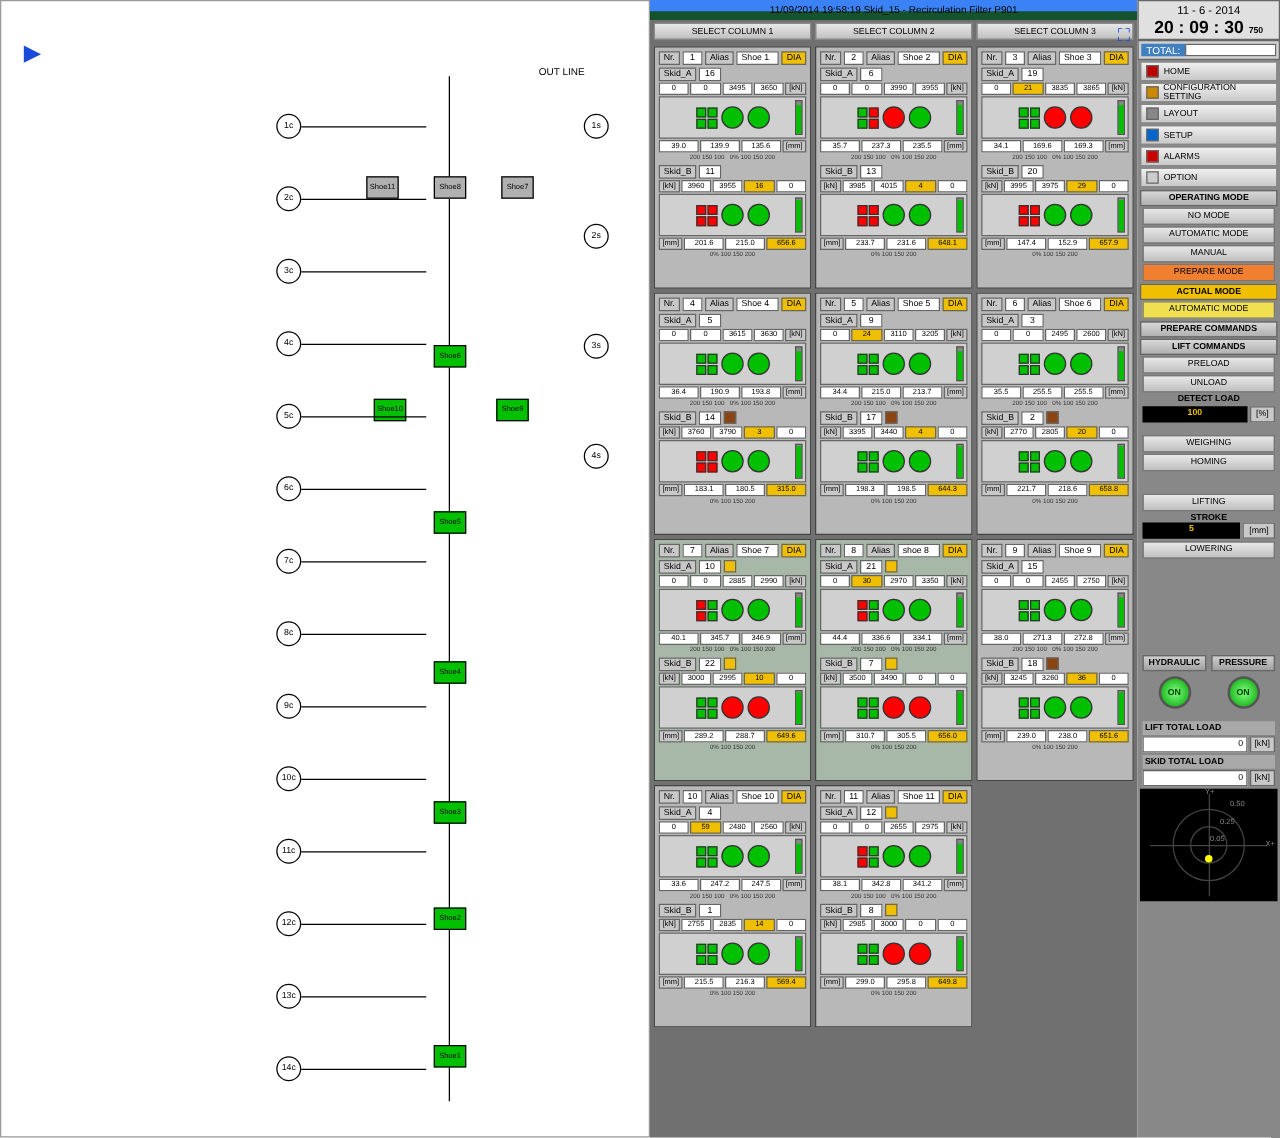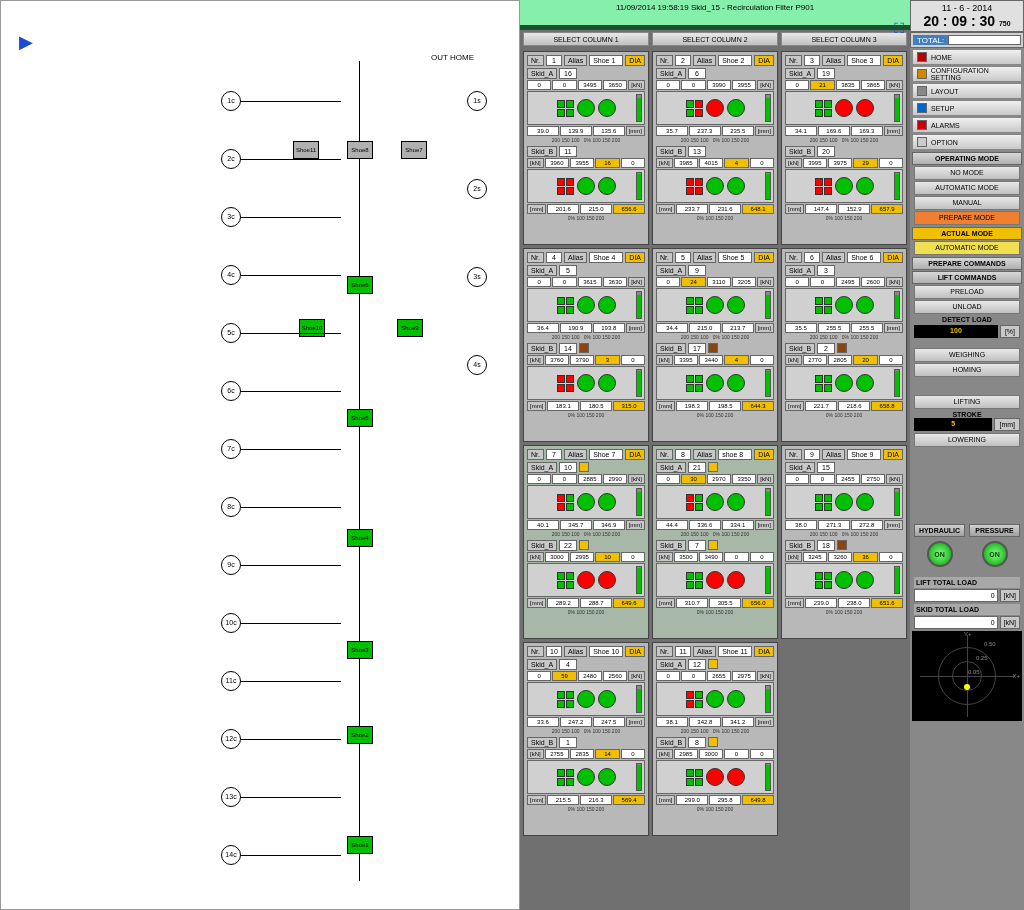--- a/index.html
+++ b/index.html
@@ -1,21 +1,21 @@
 <!DOCTYPE html>
 <html><head>
 <meta charset="utf-8">
 <style>
 *{box-sizing:border-box;margin:0;padding:0;font-family:Arial,sans-serif}
 body{width:1024px;height:910px;background:#fff;position:relative;overflow:hidden;font-size:8px}
 .diagram-panel{position:absolute;left:0;top:0;width:520px;height:910px;border:1px solid #999;background:#fff}
 .diagram-panel .arrow{position:absolute;left:18px;top:30px;color:#1a4bd8;font-size:18px}
 .outline{position:absolute;left:430px;top:52px;font-size:8px}
 .mid-panel{position:absolute;left:520px;top:0;width:390px;height:910px;background:#707070}
-.alarm-bar{height:30px;background:#86efac;color:#000;font-size:8px;text-align:center;line-height:16px;border-bottom:5px solid #14532d}
+.alarm-bar{height:16px;background:#3b82f6;color:#000;font-size:8px;text-align:center;line-height:16px;border-bottom:7px solid #14532d}
 .toolbar{height:24px;background:linear-gradient(#d8d8d8,#a8a8a8);display:flex;align-items:center;gap:8px;padding:0 10px;border-bottom:1px solid #555}
 .t-btn{background:linear-gradient(#f0f0f0,#c8c8c8);border:1px solid #888;font-size:8px;padding:3px 10px;cursor:pointer}
 .spacer{flex:1}
 .expand{position:absolute;right:6px;top:20px;color:#1a4bd8;font-size:14px;cursor:pointer}
 .col-hdr{height:18px;display:flex;gap:3px;padding:2px 3px}
 .col-hdr .ch{flex:1;background:linear-gradient(#e8e8e8,#c0c0c0);border:1px solid #888;font-size:7px;text-align:center;line-height:14px;cursor:pointer}
 .grid{padding:3px;display:grid;grid-template-columns:repeat(3,1fr);gap:3px}
 .card{background:#b8b8b8;border:1px solid #444;padding:3px;height:194px;position:relative}
 .card.sel{background:#a8b8a8}
 .card-hdr{display:flex;gap:2px;font-size:7px;margin-bottom:2px}
@@ -82,21 +82,21 @@
 .dg-line{position:absolute;background:#000}
 .dg-circ{position:absolute;width:20px;height:20px;border:1px solid #000;border-radius:50%;font-size:7px;text-align:center;line-height:18px}
 .dg-shoe{position:absolute;width:26px;height:18px;border:1px solid #000;font-size:6px;text-align:center;line-height:16px}
 .dg-shoe.g{background:#00c000}.dg-shoe.gr{background:#b0b0b0}
 </style>
 </head>
 <body>
 
 <div class="diagram-panel">
 <div class="arrow">▶</div>
-<div class="outline">OUT HOME</div>
+<div class="outline">OUT LINE</div>
 
 <div class="dg-line" style="left:358px;top:60px;width:1px;height:820px"></div>
 
 <div class="dg-shoe gr" style="left:292px;top:140px">Shoe11</div>
 <div class="dg-shoe gr" style="left:346px;top:140px">Shoe8</div>
 <div class="dg-shoe gr" style="left:400px;top:140px">Shoe7</div>
 <div class="dg-shoe g" style="left:346px;top:275px">Shoe6</div>
 <div class="dg-shoe g" style="left:298px;top:318px">Shoe10</div>
 <div class="dg-shoe g" style="left:396px;top:318px">Shoe9</div>
 <div class="dg-shoe g" style="left:346px;top:408px">Shoe5</div>

